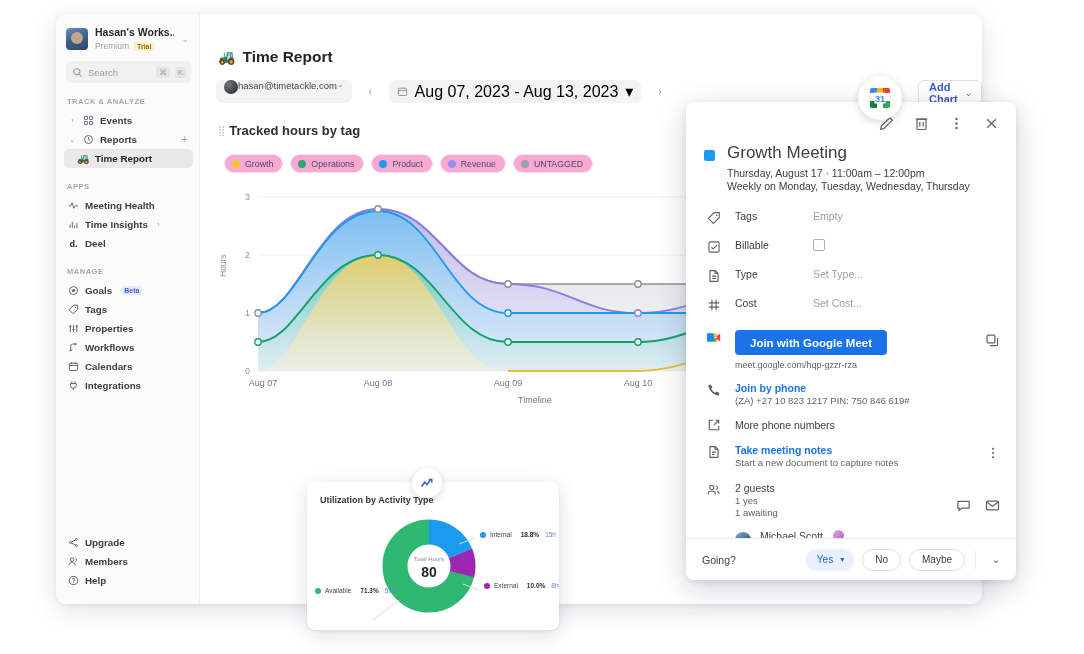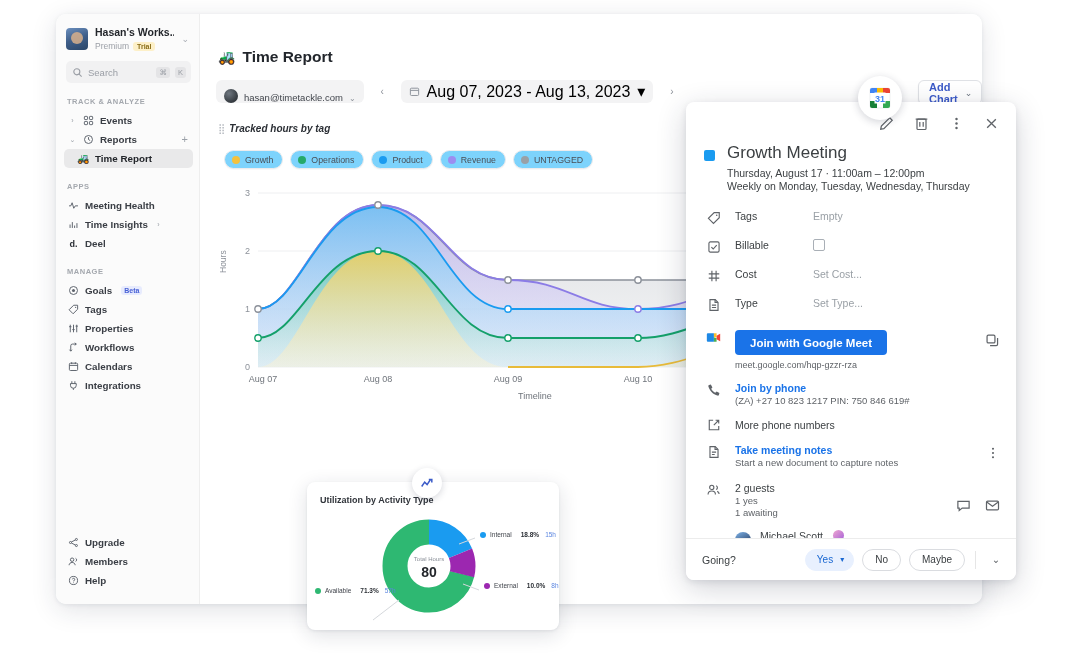--- a/index.html
+++ b/index.html
@@ -88,45 +88,45 @@
   .sidebar-footer { position: absolute; left: 0; bottom: 14px; width: 144px; }
 
   
   .main { position: absolute; left: 144px; top: 0; right: 0; bottom: 0; background:#fff; }
   .page-title { display: flex; align-items: center; gap: 7px; padding: 34px 0 0 18px; }
   .page-title .emoji { font-size: 14px; }
   .page-title .txt { font-size: 15.5px; font-weight: 700; color: #22262c; }
 
   .toolbar { display: flex; align-items: center; gap: 9px; padding: 14px 0 0 16px; }
   .pill {
-    display: flex; align-items: flex-end; gap: 6px; height: 23px;
+    display: flex; align-items: flex-start; height: 23px;
     background: #f3f3f4; border-radius: 6px; padding: 0 8px;
   }
   .pill .lbl { font-size: 9.5px; color: #41454c; white-space: nowrap; }
   .pill .cv { font-size: 8px; color: #8d929a; }
   .acct-dot {
     width: 14px; height: 14px; border-radius: 50%;
     background: radial-gradient(circle at 35% 32%, #6f7780 0%, #3c4248 60%, #23272b 100%);
     flex: 0 0 auto;
   }
   .nav-arrow {
     width: 19px; height: 19px; border-radius: 5px; display: flex;
     align-items: center; justify-content: center; color: #8d929a; font-size: 10px;
   }
   .date-pill { background:#f3f3f4; border-radius:6px; height:23px; display:flex; align-items:center; gap:7px; padding:0 8px;}
 
   .widget-title { display:flex; align-items:center; gap:6px; padding: 20px 0 0 18px; }
   .grip { color: #b6bac0; font-size: 10px; letter-spacing: -2px; }
-  .widget-title .t { font-size: 10px; font-weight: 700; color: #2b2f35; font-style: italic; }
+  .widget-title .t { font-size: 13px; font-weight: 700; color: #2b2f35; }
 
   .legend { display: flex; gap: 7px; padding: 16px 0 0 24px; }
   .legend-chip {
     display: flex; align-items: center; gap: 5px;
     height: 19px; padding: 0 9px 0 7px;
-    border: 1px solid #ececee; border-radius: 10px; background: #7dd3fc;
+    border: 1px solid #ececee; border-radius: 10px; background: #f9a8d4;
     box-shadow: 0 1px 1px rgba(0,0,0,.03);
   }
   .legend-chip .d { width: 8px; height: 8px; border-radius: 50%; }
   .legend-chip .n { font-size: 8.8px; color: #4a4e55; white-space: nowrap; }
 
   .chart-wrap { position: relative; margin: 12px 0 0 18px; width: 700px; height: 230px; }
   .chart-wrap svg { display: block; }
   .ylab {
     position: absolute; left: 0px; top: 92px; font-size: 8.5px; color: #8d929a;
     transform: rotate(-90deg); transform-origin: left top; white-space: nowrap;
@@ -667,36 +667,36 @@
             <path d="M5 8.2l2.1 2.1 4-4.4"></path>
           </svg>
       </span>
       <span class="rl">Billable</span>
       <span class="gp-check"></span>
     </div>
 
     <div class="gp-row">
       <span class="ri">
         <svg width="14" height="14" viewBox="0 0 16 16" fill="none" stroke="#5f6368" stroke-width="1.3">
-            <path d="M5.6 2v12M10.4 2v12M2 5.6h12M2 10.4h12"></path>
-          </svg>
-      </span>
-      <span class="rl">Cost</span>
-      <span class="rv">Set Cost...</span>
+            <path d="M3.4 1.8h6l3.2 3.2v9.2H3.4z"></path>
+            <path d="M9.2 1.8V5h3.2M5.6 8.2h4.8M5.6 10.8h4.8"></path>
+          </svg>
+      </span>
+      <span class="rl">Type</span>
+      <span class="rv">Set Type...</span>
     </div>
 
     <div class="gp-row">
       <span class="ri">
         <svg width="14" height="14" viewBox="0 0 16 16" fill="none" stroke="#5f6368" stroke-width="1.3">
-            <path d="M3.4 1.8h6l3.2 3.2v9.2H3.4z"></path>
-            <path d="M9.2 1.8V5h3.2M5.6 8.2h4.8M5.6 10.8h4.8"></path>
-          </svg>
-      </span>
-      <span class="rl">Type</span>
-      <span class="rv">Set Type...</span>
+            <path d="M5.6 2v12M10.4 2v12M2 5.6h12M2 10.4h12"></path>
+          </svg>
+      </span>
+      <span class="rl">Cost</span>
+      <span class="rv">Set Cost...</span>
     </div>
 
     <div class="gp-row" style="margin-top:18px; align-items:flex-start;">
       <span class="ri">
         <svg width="15" height="13" viewBox="0 0 18 14">
           <path d="M1 3.2A1.2 1.2 0 0 1 2.2 2h7.3v10H2.2A1.2 1.2 0 0 1 1 10.8z" fill="#1e88e5"></path>
           <path d="M9.5 2h3.2v4.5L9.5 7z" fill="#fbc02d"></path>
           <path d="M9.5 7l3.2.5V12H9.5z" fill="#4caf50"></path>
           <path d="M12.7 5l4.3-2.4v8.8L12.7 9z" fill="#f44336"></path>
         </svg>

